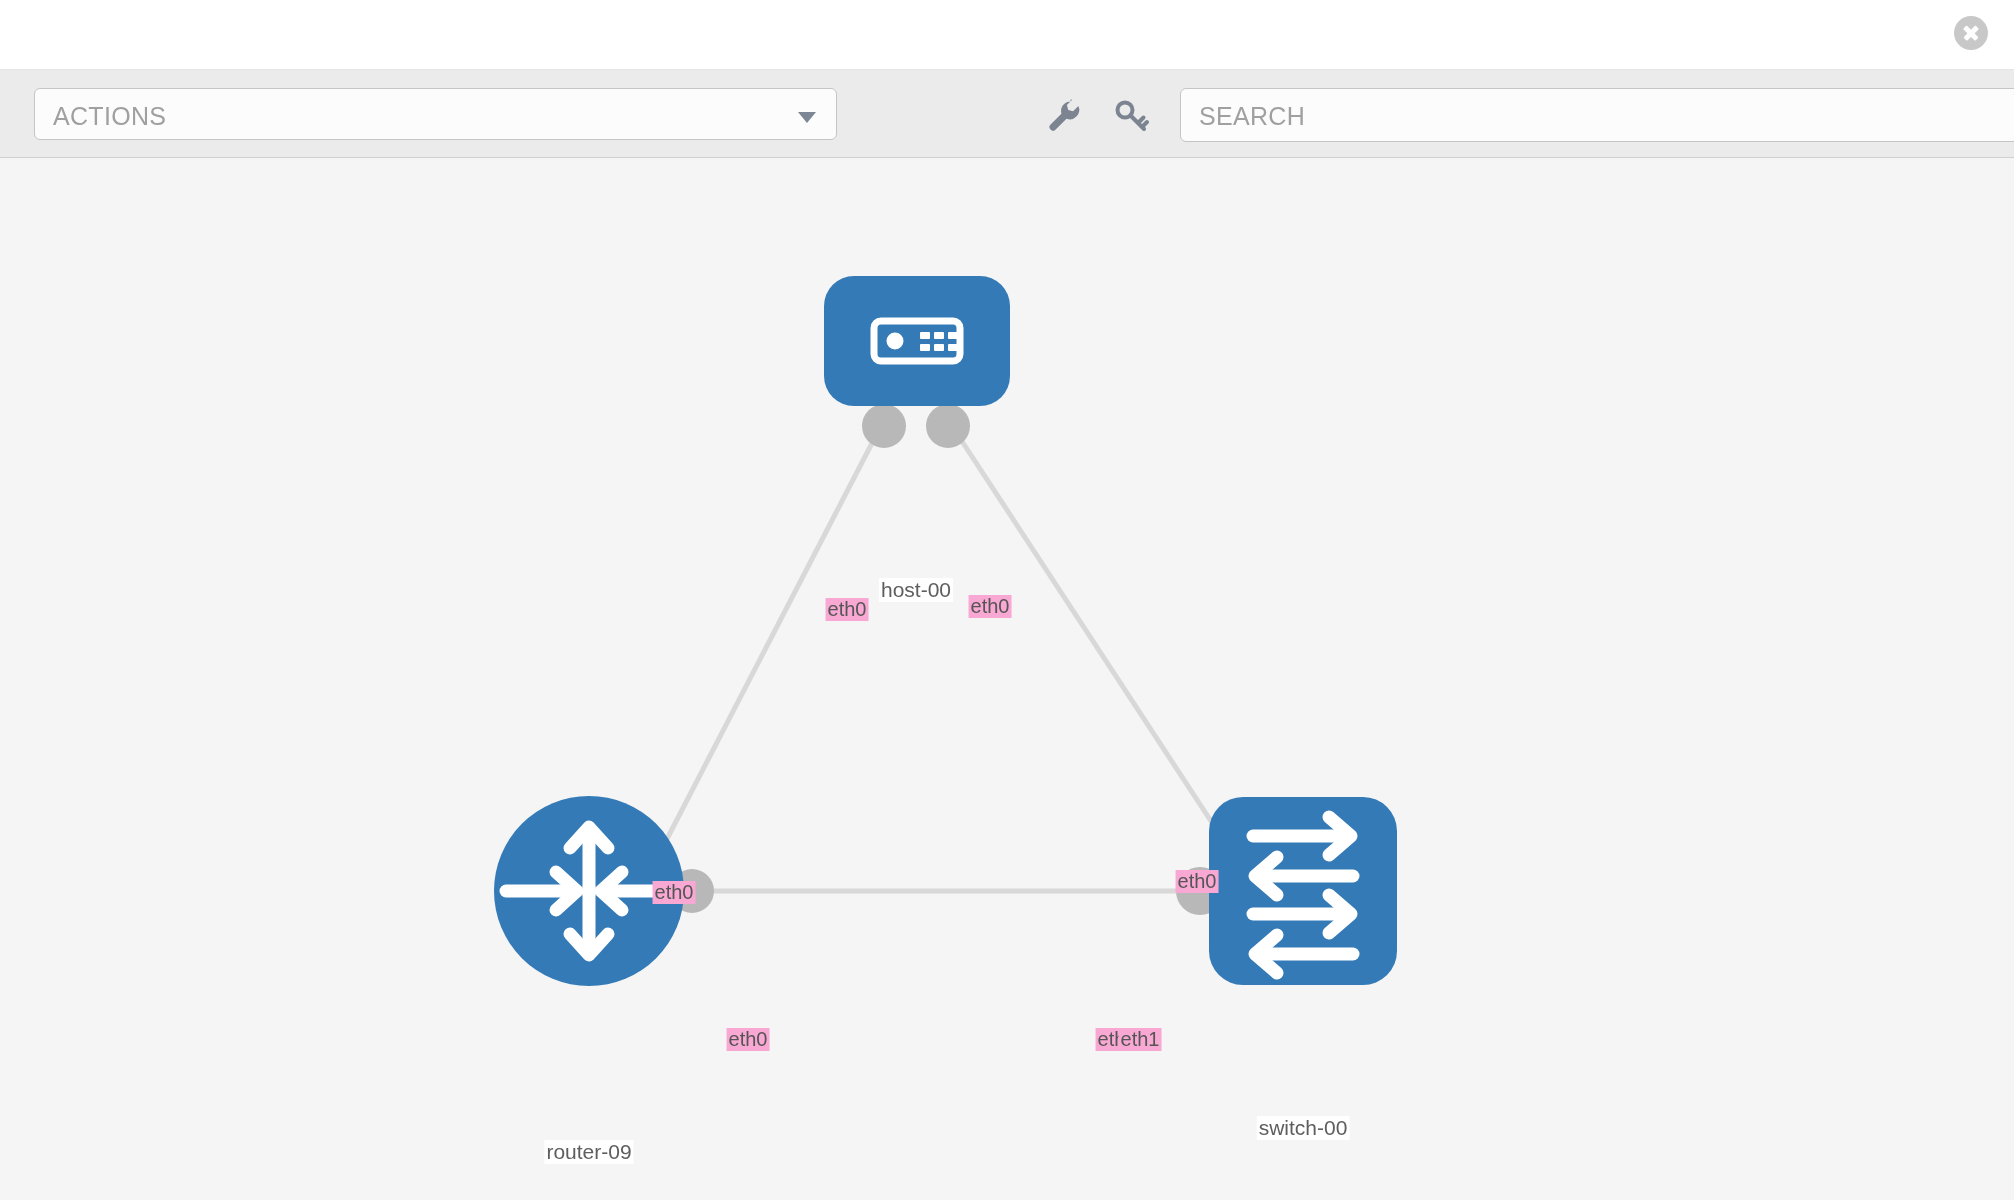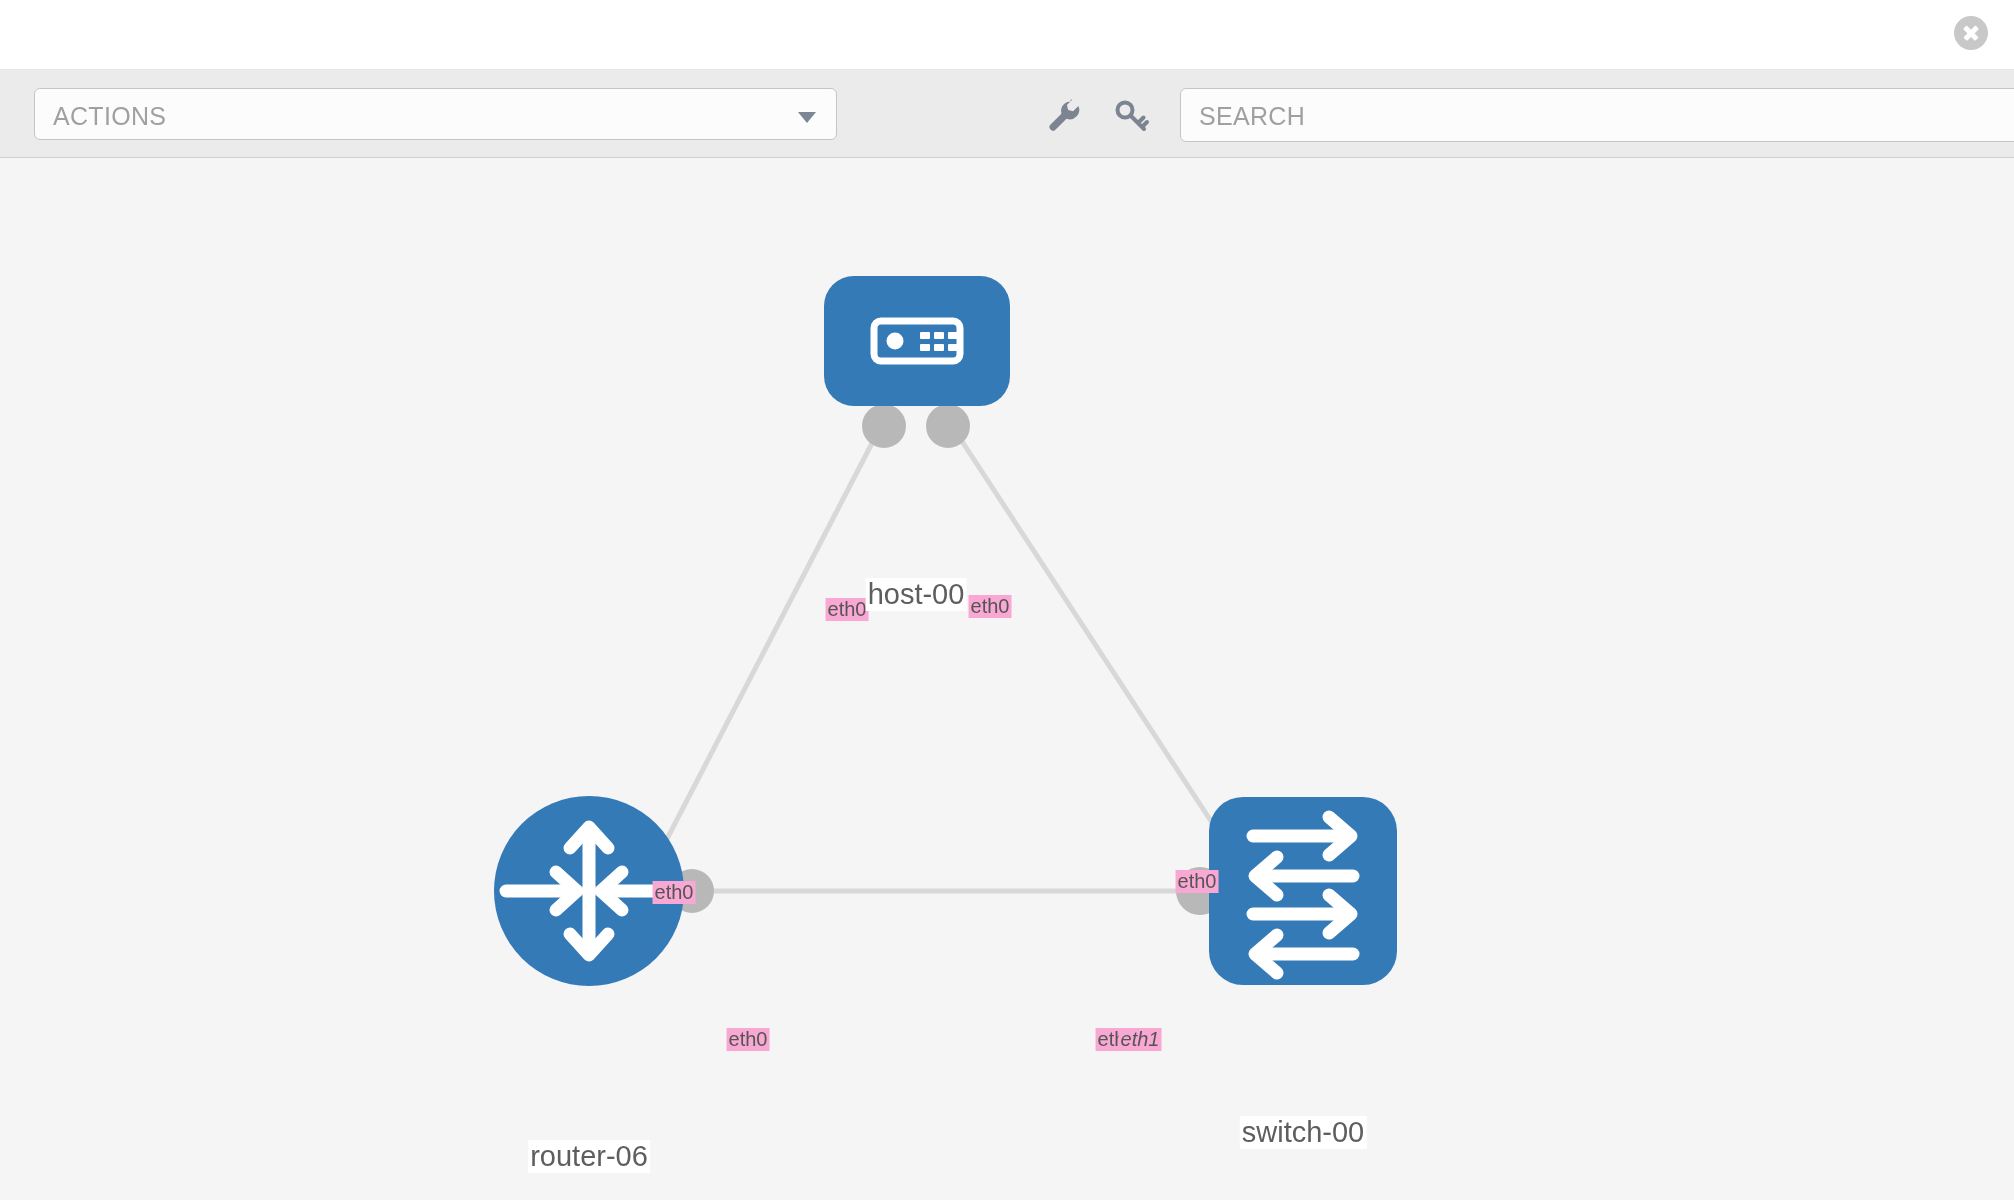--- a/index.html
+++ b/index.html
@@ -137,21 +137,21 @@
     top: 158px; left: 0;
     width: 2014px;
     height: 1042px;
     background: #f5f5f5;
     overflow: hidden;
   }
   .canvas svg { position: absolute; top: 0; left: 0; }
 
   .node-label {
     position: absolute;
-    font-size: 29px;
+    font-size: 21px;
     color: #5e5e5e;
     background: #ffffff;
     white-space: nowrap;
     padding: 0 2px;
     transform: translateX(-50%);
     cursor: pointer;
   }
   .edge-label {
     position: absolute;
     font-size: 20px;
@@ -278,20 +278,20 @@
     <div class="node-label" style="left:916px; top:420px;">host-00</div>
 
     <div class="edge-label" style="left:674px; top:723px;">eth0</div>
 
     <div class="edge-label" style="left:1197px; top:712px;">eth0</div>
 
     <div class="edge-label" style="left:748px; top:870px;">eth0</div>
 
     <div class="edge-label" style="left:1117px; top:870px;">eth0</div>
 
-    <div class="edge-label" style="left:1140px; top:870px;font-style:italic;">eth1</div>
-
-    <div class="node-label" style="left:589px; top:982px;">router-06</div>
+    <div class="edge-label" style="left:1140px; top:870px;">eth1</div>
+
+    <div class="node-label" style="left:589px; top:982px;">router-09</div>
 
     <div class="node-label" style="left:1303px; top:958px;">switch-00</div>
 
   </div>
 </div>
 
 </body></html>

